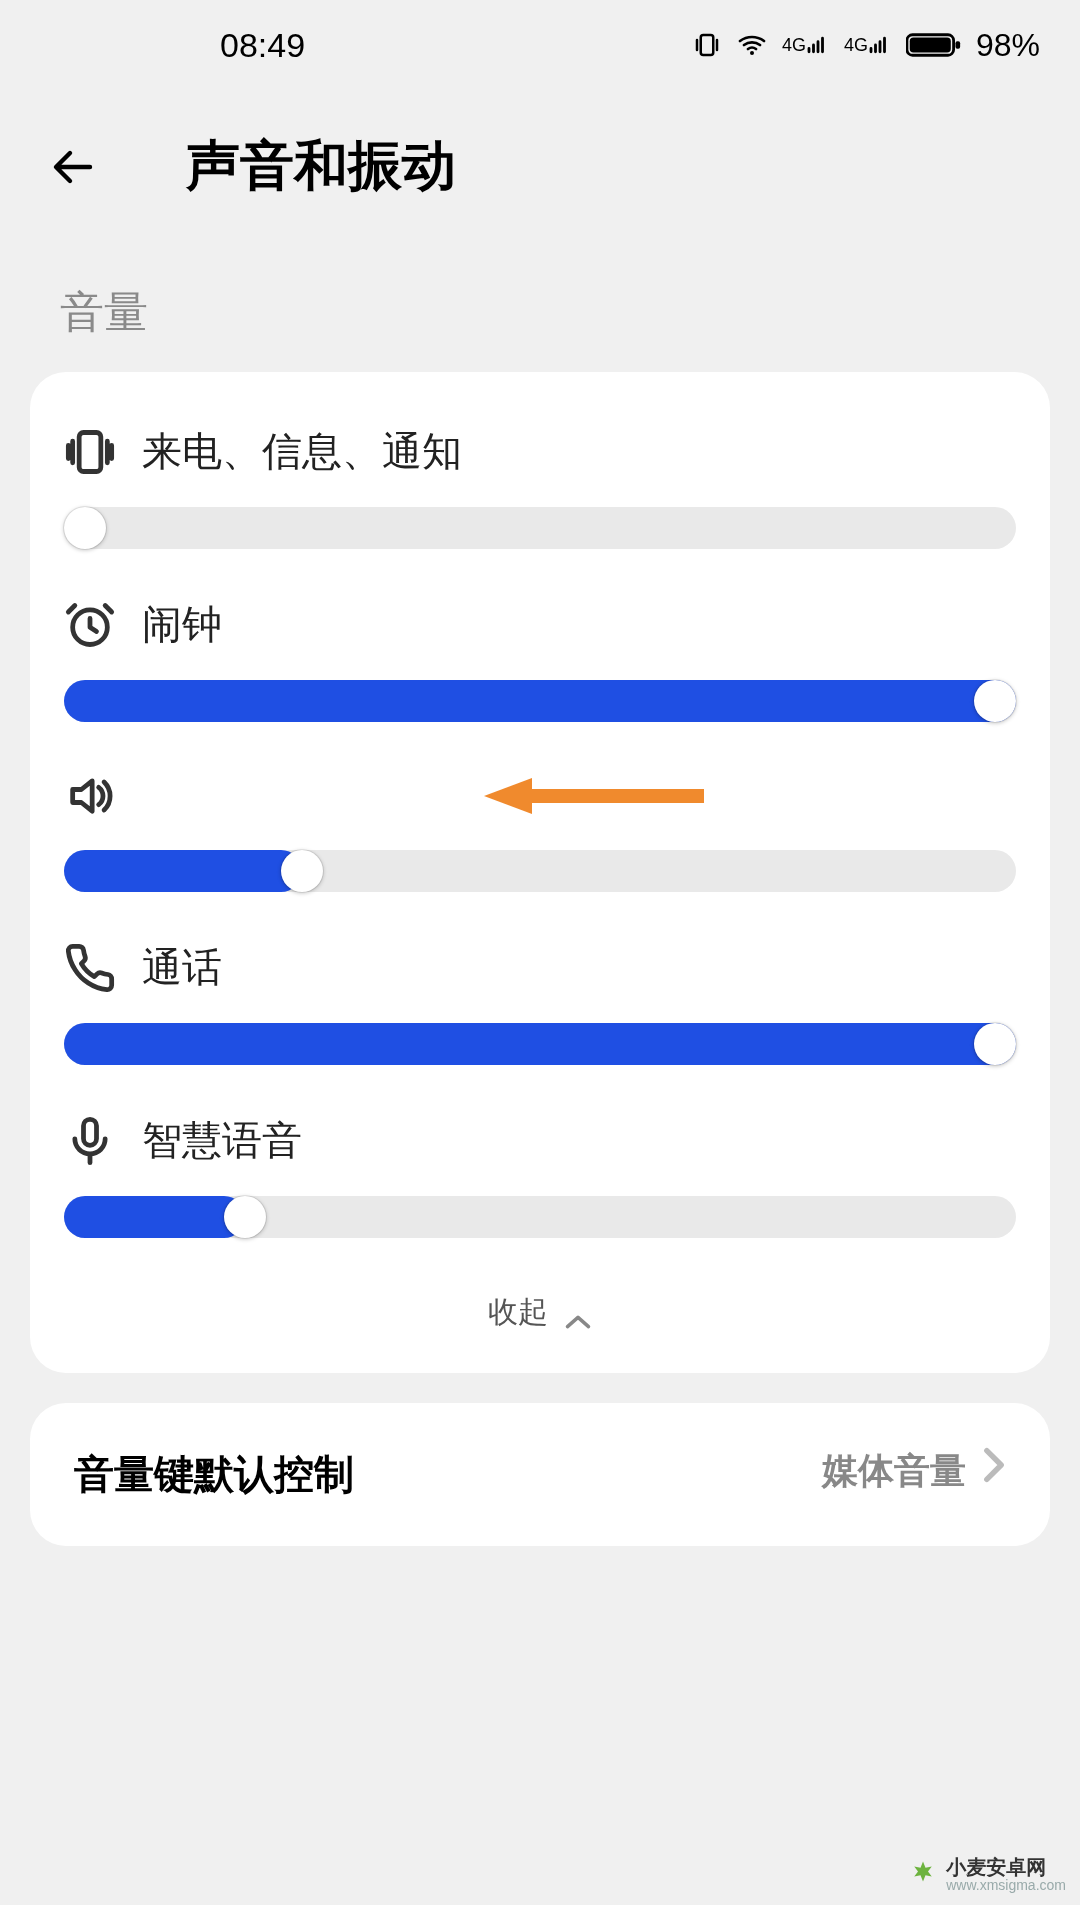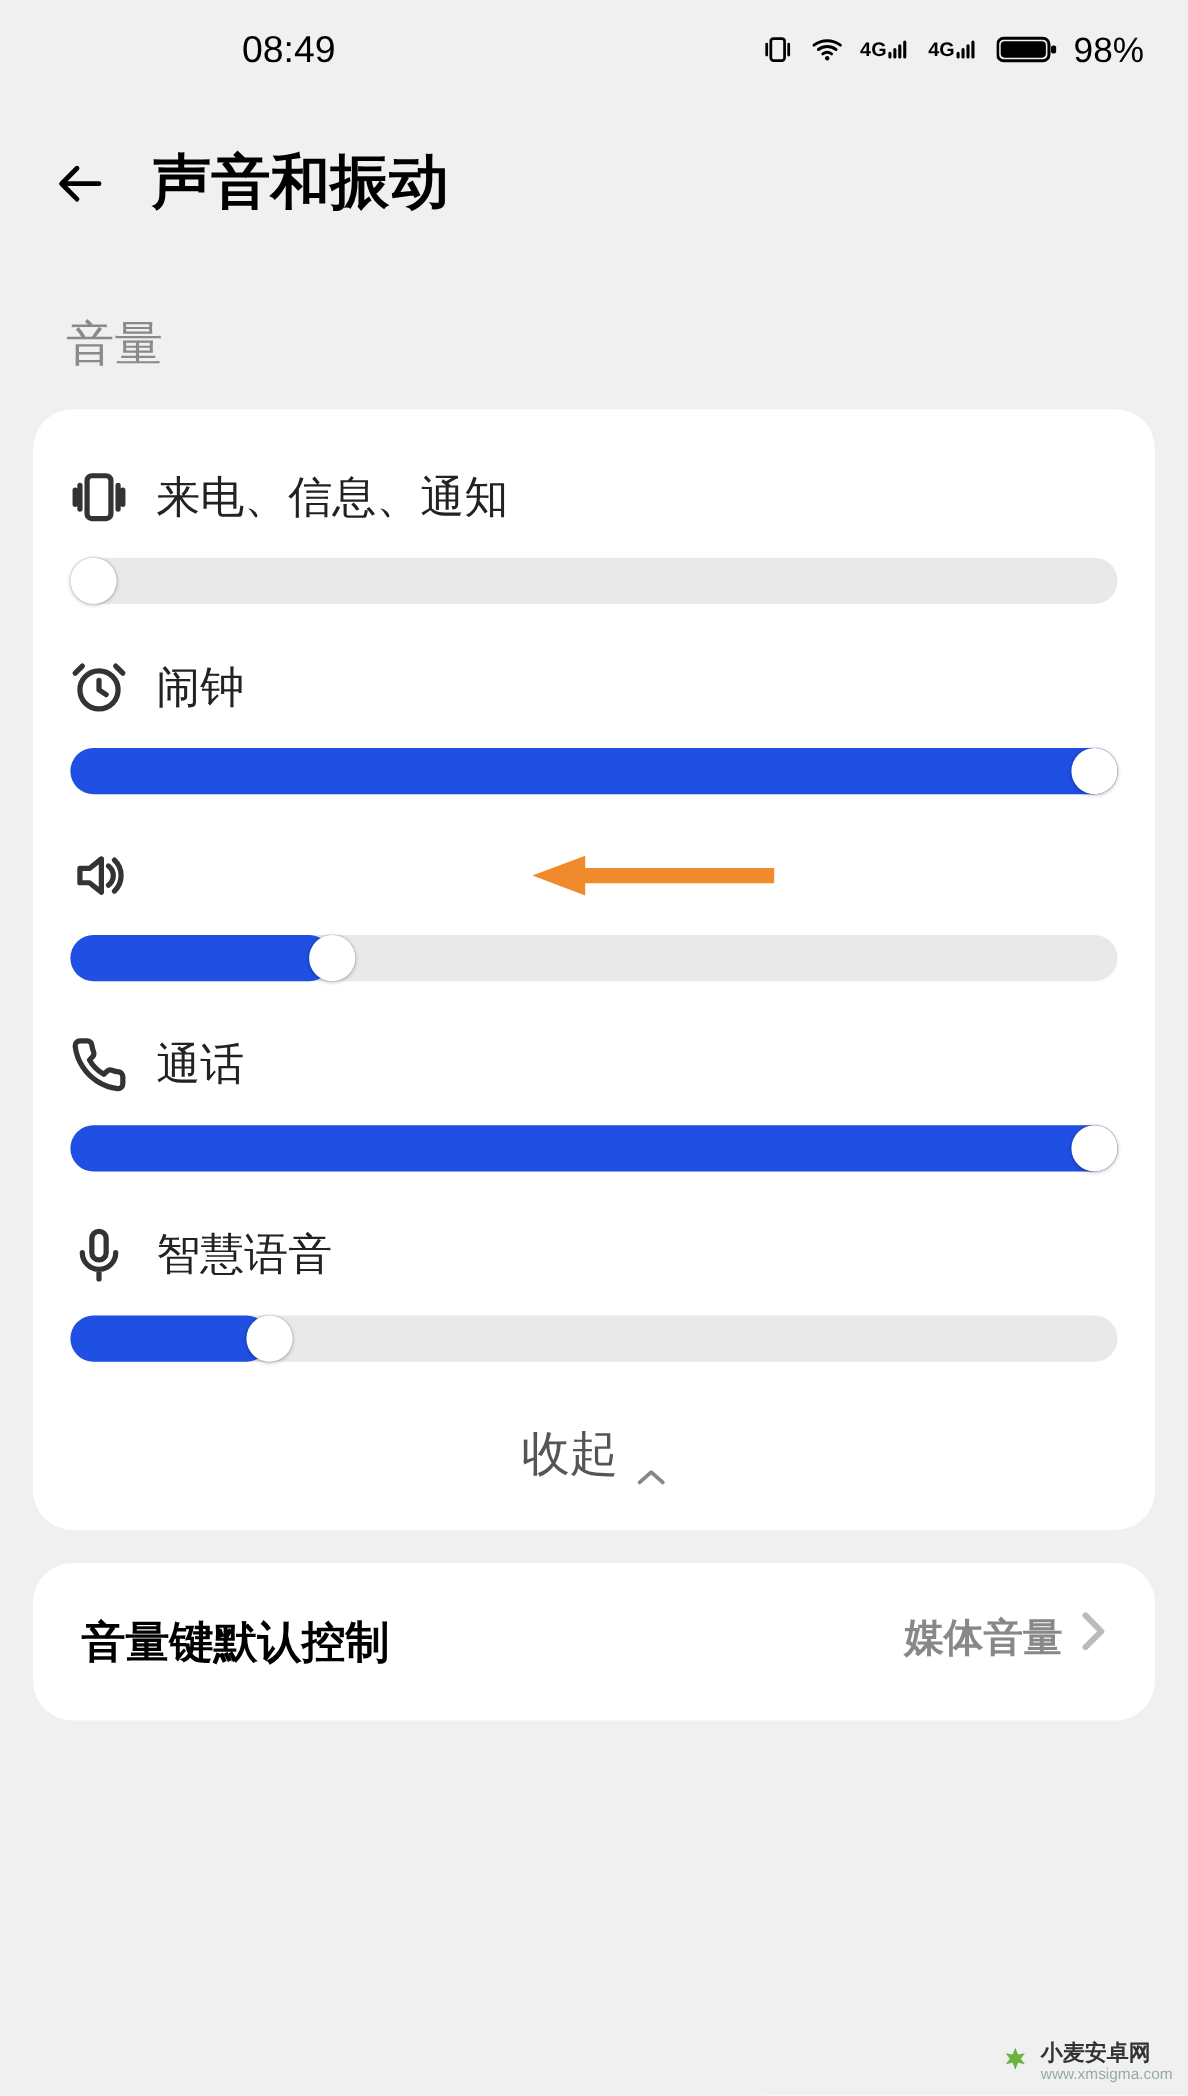--- a/index.html
+++ b/index.html
@@ -20,28 +20,29 @@
     font-size: 34px;
     font-weight: 500;
   }
   .status-time { margin-left: 180px; }
   .status-right {
     margin-left: auto;
     display: flex;
     align-items: center;
     gap: 14px;
   }
-  .status-ico { display: inline-flex; align-items: flex-start; font-weight: bold; }
+  .status-ico { display: inline-flex; align-items: flex-start; }
   .battery-pct { font-size: 32px; }
 
   
   .header {
     display: flex;
     align-items: center;
     padding: 40px 50px 60px 50px;
+    gap: 48px;
   }
   .back-arrow { width: 48px; height: 48px; }
   .header-title {
     font-size: 54px;
     font-weight: 600;
     margin-left: 40px;
   }
 
   
   .section-label {
@@ -108,21 +109,21 @@
     transform: translate(-50%, -50%);
   }
 
   
   .collapse-row {
     display: flex;
     justify-content: center;
     align-items: center;
     gap: 16px;
     padding: 28px 0 10px 0;
-    font-size: 44px;
+    font-size: 30px;
     color: #555;
   }
   .chevron-up {
     width: 28px; height: 18px;
   }
   .chevron-up svg { width: 100%; height: 100%; stroke: #888; stroke-width: 3; fill: none; stroke-linecap: round; stroke-linejoin: round; }
 
   
   .setting-row {
     display: flex;

